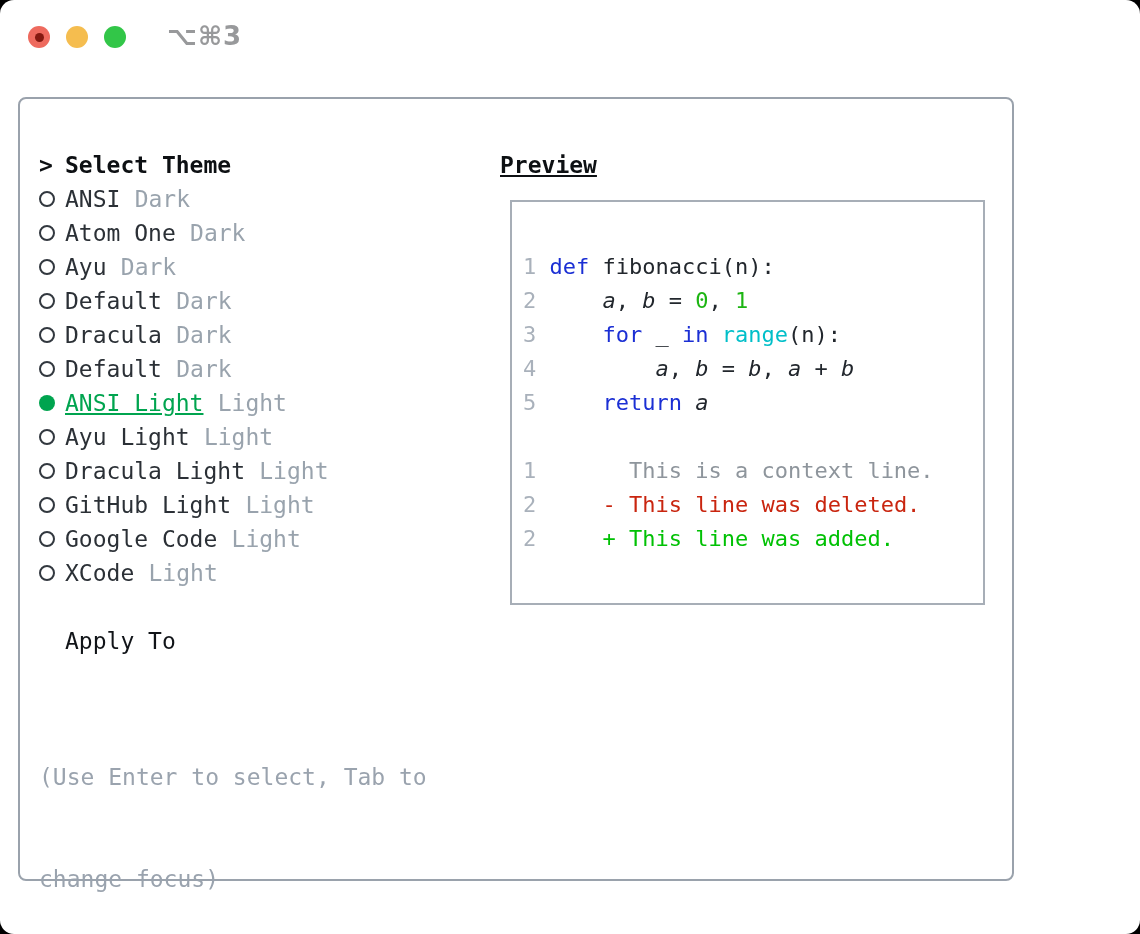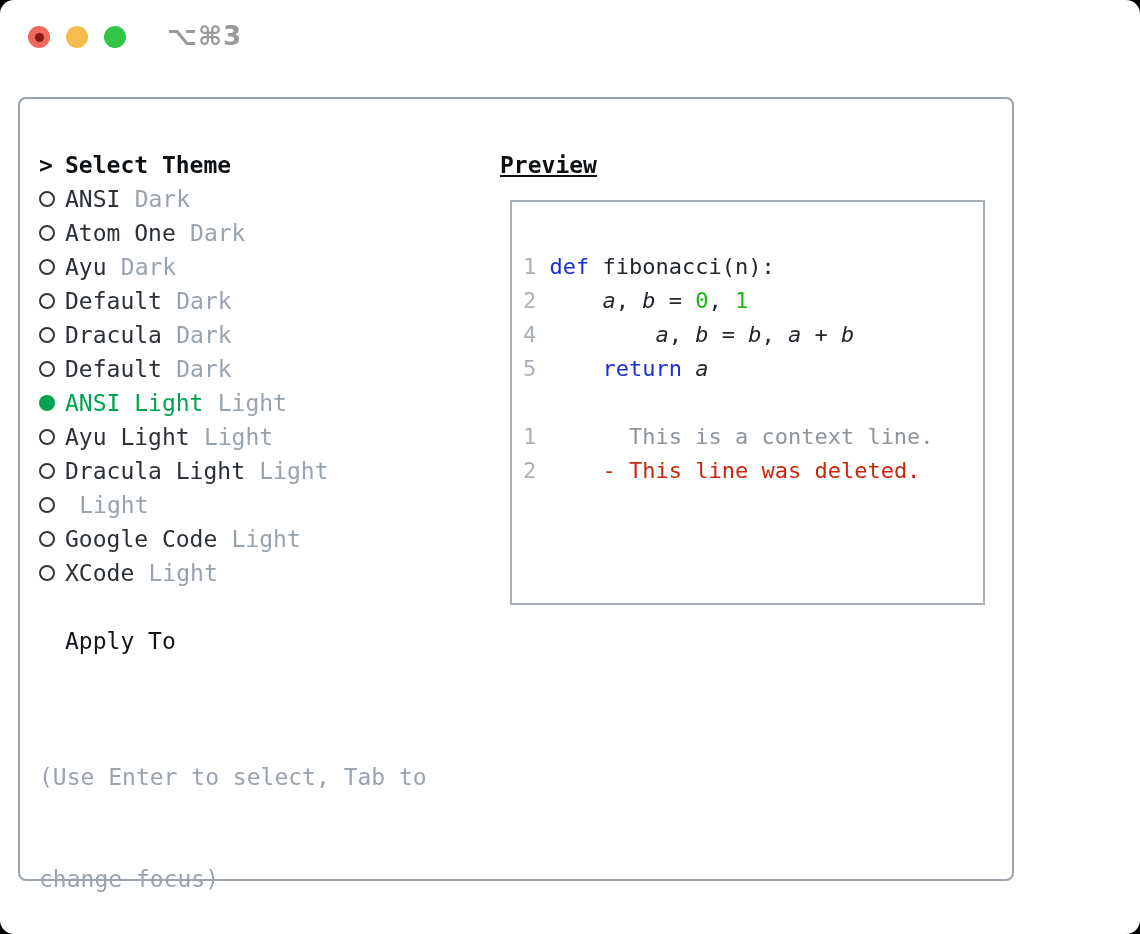--- a/index.html
+++ b/index.html
@@ -26,21 +26,21 @@
     border:2px solid #9aa2ac;border-radius:8px;box-sizing:border-box;background:#fff;
   }
   .left-col{position:absolute;left:19px;top:49px;}
   .row{display:flex;align-items:center;height:34px;font-size:23px;color:#2b3036;}
   .gutter{width:26px;flex:none;display:flex;align-items:center;}
   .cursor{font-weight:bold;color:#0d1013;font-size:23px;}
   .header-text{font-weight:bold;color:#0d1013;white-space:pre;}
   .bullet{width:12px;height:12px;border:2.5px solid #32383f;border-radius:50%;box-sizing:content-box;}
   .bullet.filled{width:16px;height:16px;border:none;background:#00a44f;}
   .name{white-space:pre;}
-  .row.selected .name{color:#00a44f;}
+  .row.selected .name{color:#00a44f;text-decoration:underline;}
   .variant{color:#99a3ad;margin-left:0.62em;white-space:pre;}
   .spacer-line{height:34px;}
   .apply-header .header-text2{color:#111418;white-space:pre;}
   .help{color:#9aa3ae;font-size:23px;line-height:34px;white-space:pre;}
   
   .preview-header{
     position:absolute;left:480px;top:49px;height:34px;line-height:34px;
     font-size:23px;font-weight:bold;color:#0d1013;text-decoration:underline;
   }
   .preview-box{
@@ -147,20 +147,21 @@
             <span class="gutter">
               <span class="bullet"></span>
             </span>
             <span class="name">Dracula Light</span>
             <span class="variant">Light</span>
           </div>
           <div class="row item">
             <span class="gutter">
               <span class="bullet"></span>
             </span>
+            <span class="name">GitHub Light</span>
             <span class="variant">Light</span>
           </div>
           <div class="row item">
             <span class="gutter">
               <span class="bullet"></span>
             </span>
             <span class="name">Google Code</span>
             <span class="variant">Light</span>
           </div>
           <div class="row item">
@@ -189,22 +190,24 @@
         <div>change focus)</div>
       </div>
     </div>
 
     <div class="preview-header">Preview</div>
 
     <div class="preview-box">
       <div id="code-block">
           <div class="cline"><span class="lnum">1</span><span class="tk-fg"> </span><span class="tk-kw">def</span><span class="tk-fg"> fibonacci(n):</span></div>
           <div class="cline"><span class="lnum">2</span><span class="tk-fg"> </span><span class="tk-fg">    </span><span class="tk-var">a</span><span class="tk-fg">, </span><span class="tk-var">b</span><span class="tk-fg"> = </span><span class="tk-num">0</span><span class="tk-fg">, </span><span class="tk-num">1</span></div>
+          <div class="cline"><span class="lnum">3</span><span class="tk-fg"> </span><span class="tk-fg">    </span><span class="tk-kw">for</span><span class="tk-fg"> _ </span><span class="tk-kw">in</span><span class="tk-fg"> </span><span class="tk-builtin">range</span><span class="tk-fg">(n):</span></div>
           <div class="cline"><span class="lnum">4</span><span class="tk-fg"> </span><span class="tk-fg">        </span><span class="tk-var">a</span><span class="tk-fg">, </span><span class="tk-var">b</span><span class="tk-fg"> = </span><span class="tk-var">b</span><span class="tk-fg">, </span><span class="tk-var">a</span><span class="tk-fg"> + </span><span class="tk-var">b</span></div>
           <div class="cline"><span class="lnum">5</span><span class="tk-fg"> </span><span class="tk-fg">    </span><span class="tk-kw">return</span><span class="tk-fg"> </span><span class="tk-var">a</span></div>
           <div class="gap"></div>
           <div class="cline"><span class="lnum">1</span><span class="tk-fg"> </span><span class="tk-ctx">      This is a context line.</span></div>
           <div class="cline"><span class="lnum">2</span><span class="tk-fg"> </span><span class="tk-fg">    </span><span class="tk-del">- This line was deleted.</span></div>
+          <div class="cline"><span class="lnum">2</span><span class="tk-fg"> </span><span class="tk-fg">    </span><span class="tk-add">+ This line was added.</span></div>
         </div>
     </div>
 
   </div>
 </div>
 
 </body></html>

